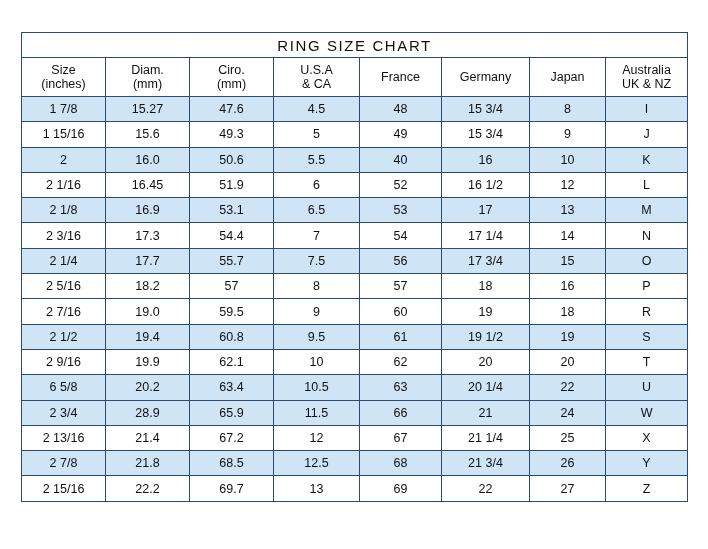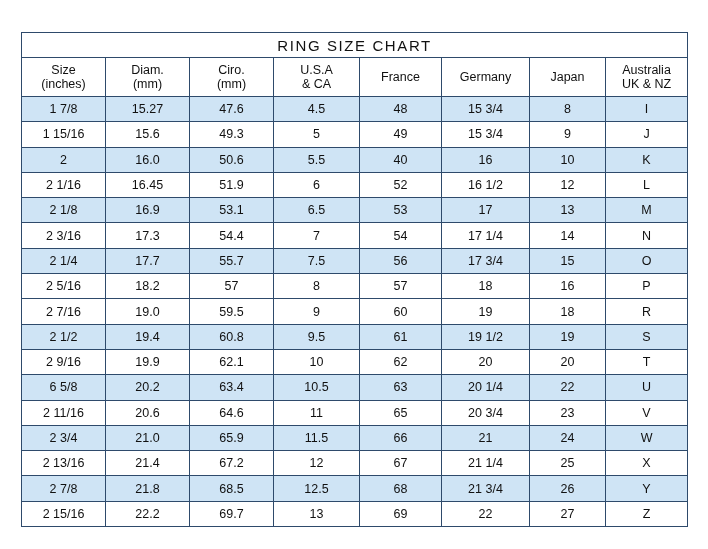--- a/index.html
+++ b/index.html
@@ -239,33 +239,23 @@
           <tr class="data-row row-shade">
             <td>6 5/8</td>
             <td>20.2</td>
             <td>63.4</td>
             <td>10.5</td>
             <td>63</td>
             <td>20 1/4</td>
             <td>22</td>
             <td>U</td>
           </tr>
-          <tr class="data-row row-plain">
-            <td>2 11/16</td>
-            <td>20.6</td>
-            <td>64.6</td>
-            <td>11</td>
-            <td>65</td>
-            <td>20 3/4</td>
-            <td>23</td>
-            <td>V</td>
-          </tr>
           <tr class="data-row row-shade">
             <td>2 3/4</td>
-            <td>21.0</td>
+            <td>28.9</td>
             <td>65.9</td>
             <td>11.5</td>
             <td>66</td>
             <td>21</td>
             <td>24</td>
             <td>W</td>
           </tr>
           <tr class="data-row row-plain">
             <td>2 13/16</td>
             <td>21.4</td>

